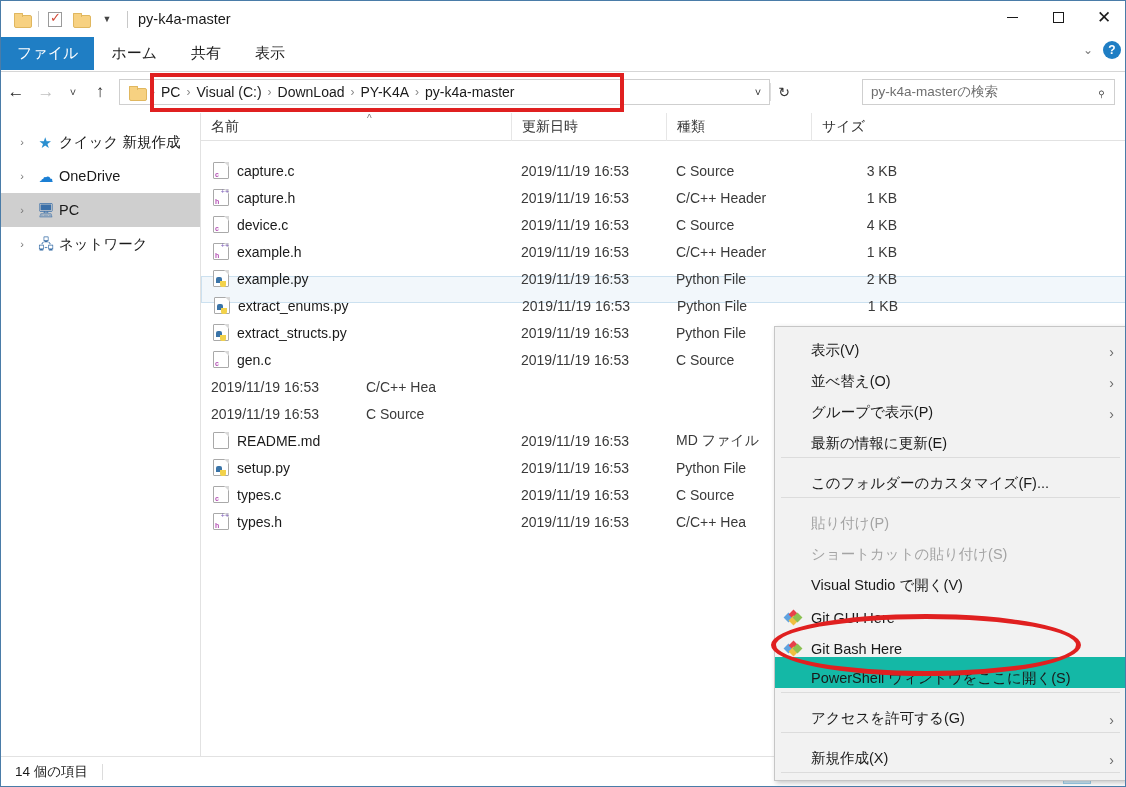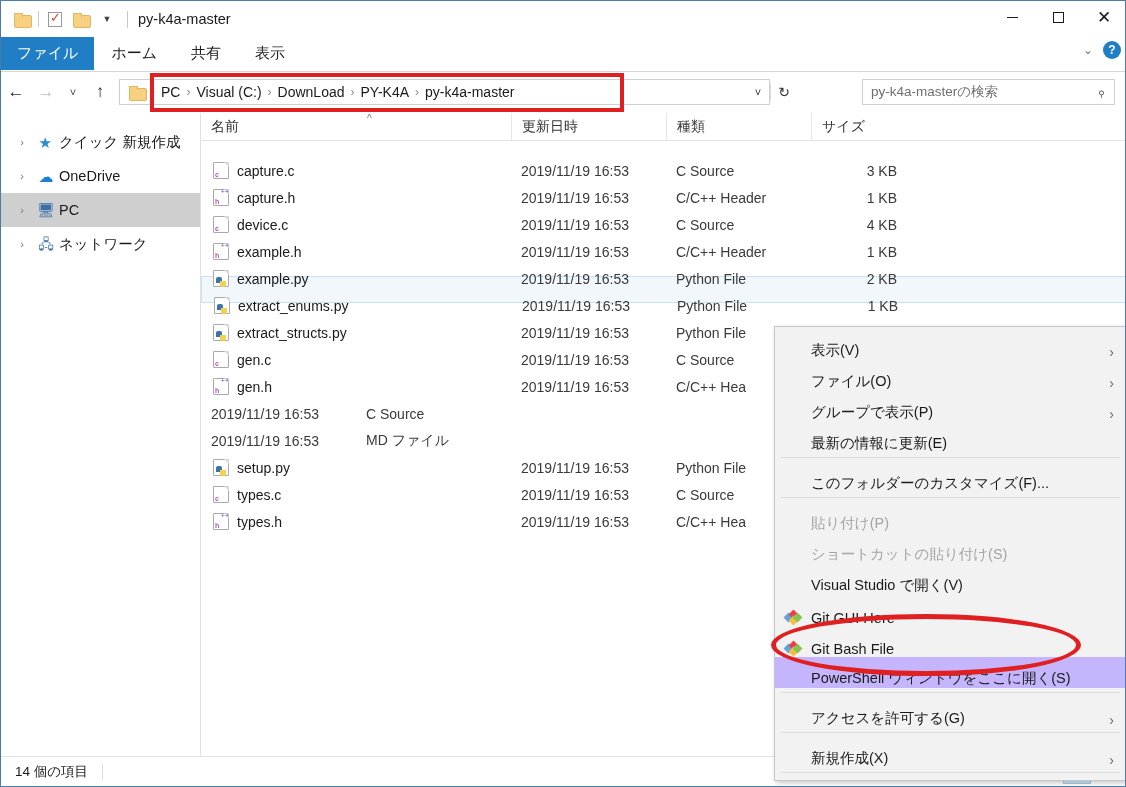--- a/index.html
+++ b/index.html
@@ -226,21 +226,21 @@
     position: absolute; left: 773px; top: 325px; width: 353px; height: 455px;
     background: #f2f2f2; border: 1px solid #c6c6c6;
     box-shadow: 2px 2px 5px rgba(0,0,0,0.22);
     z-index: 30; padding: 2px 0;
   }
   .ctxitem {
     height: 31px; display: flex; align-items: flex-end; font-size: 14.5px; color: #1a1a1a;
     position: relative; padding-left: 36px; padding-right: 10px;
   }
   .ctxitem.disabled { color: #a4a4a4; }
-  .ctxitem.hi { background: #c4b5fd; }
+  .ctxitem.hi { background: #14b8a6; }
   .ctxitem .arrow { position: absolute; right: 12px; font-size: 14px; color: #6a6a6a; font-weight: 300; }
   .ctxitem .cico { position: absolute; left: 10px; width: 16px; height: 16px; }
   .ctxsep { height: 1px; background: #dcdcdc; margin: 4px 6px 4px 6px; }
   .git-ico { position: relative; width: 16px; height: 16px; }
   .git-ico span { position: absolute; width: 7px; height: 7px; transform: rotate(45deg); }
   .git-ico .d1 { left: 0px; top: 4px; background: #5fa3e0; }
   .git-ico .d2 { left: 5px; top: 1px; background: #e8404a; }
   .git-ico .d3 { left: 5px; top: 7px; background: #efc040; }
   .git-ico .d4 { left: 9px; top: 4px; background: #8cc152; }
 
@@ -477,38 +477,36 @@
                 <span class="page"></span>
                 <span class="lbl">c</span>
               </span>
               <span>gen.c</span>
             </div>
             <div class="fcell fc-date">2019/11/19 16:53</div>
             <div class="fcell fc-type">C Source</div>
             <div class="fcell fc-size"></div>
           </div>
           <div class="frow">
-            <div class="fcell fc-name">
-              <span class="ficon h">
-                <span class="page"></span>
-                <span class="lbl">h</span>
-                <span class="plus">++</span>
-              </span>
-              <span>gen.h</span>
-            </div>
             <div class="fcell fc-date">2019/11/19 16:53</div>
             <div class="fcell fc-type">C/C++ Hea</div>
             <div class="fcell fc-size"></div>
           </div>
           <div class="frow">
             <div class="fcell fc-date">2019/11/19 16:53</div>
             <div class="fcell fc-type">C Source</div>
             <div class="fcell fc-size"></div>
           </div>
           <div class="frow">
+            <div class="fcell fc-name">
+              <span class="ficon">
+                <span class="page"></span>
+              </span>
+              <span>README.md</span>
+            </div>
             <div class="fcell fc-date">2019/11/19 16:53</div>
             <div class="fcell fc-type">MD ファイル</div>
             <div class="fcell fc-size"></div>
           </div>
           <div class="frow">
             <div class="fcell fc-name">
               <span class="ficon py">
                 <span class="page"></span>
                 <span class="snake">
                   <span class="s1"></span>
@@ -567,21 +565,21 @@
       </div>
     </div>
   </div>
 
   <div class="ctxmenu" id="ctxmenu">
       <div class="ctxitem">
         <span>表示(V)</span>
         <span class="arrow">›</span>
       </div>
       <div class="ctxitem">
-        <span>ファイル(O)</span>
+        <span>並べ替え(O)</span>
         <span class="arrow">›</span>
       </div>
       <div class="ctxitem">
         <span>グループで表示(P)</span>
         <span class="arrow">›</span>
       </div>
       <div class="ctxitem">
         <span>最新の情報に更新(E)</span>
       </div>
       <div class="ctxsep"></div>
@@ -597,21 +595,21 @@
       </div>
       <div class="ctxitem">
         <span>Visual Studio で開く(V)</span>
       </div>
       <div class="ctxitem">
         <span class="cico"><span class="git-ico"><span class="d1"></span><span class="d2"></span><span class="d3"></span><span class="d4"></span></span></span>
         <span>Git GUI Here</span>
       </div>
       <div class="ctxitem">
         <span class="cico"><span class="git-ico"><span class="d1"></span><span class="d2"></span><span class="d3"></span><span class="d4"></span></span></span>
-        <span>Git Bash File</span>
+        <span>Git Bash Here</span>
       </div>
       <div class="ctxitem hi">
         <span>PowerShell ウィンドウをここに開く(S)</span>
       </div>
       <div class="ctxsep"></div>
       <div class="ctxitem">
         <span>アクセスを許可する(G)</span>
         <span class="arrow">›</span>
       </div>
       <div class="ctxsep"></div>

